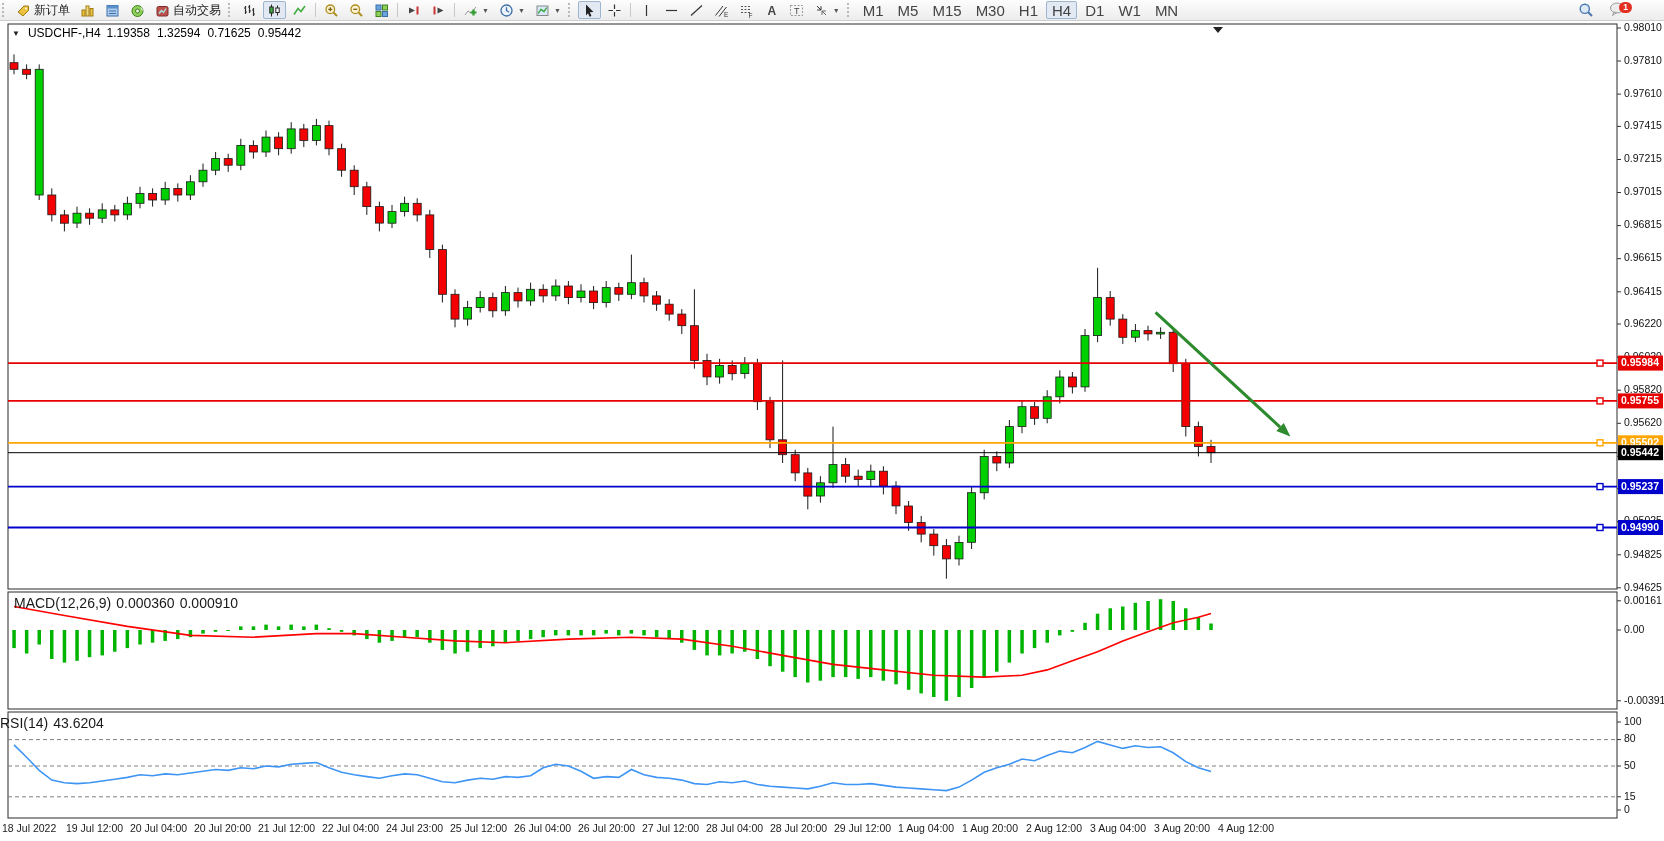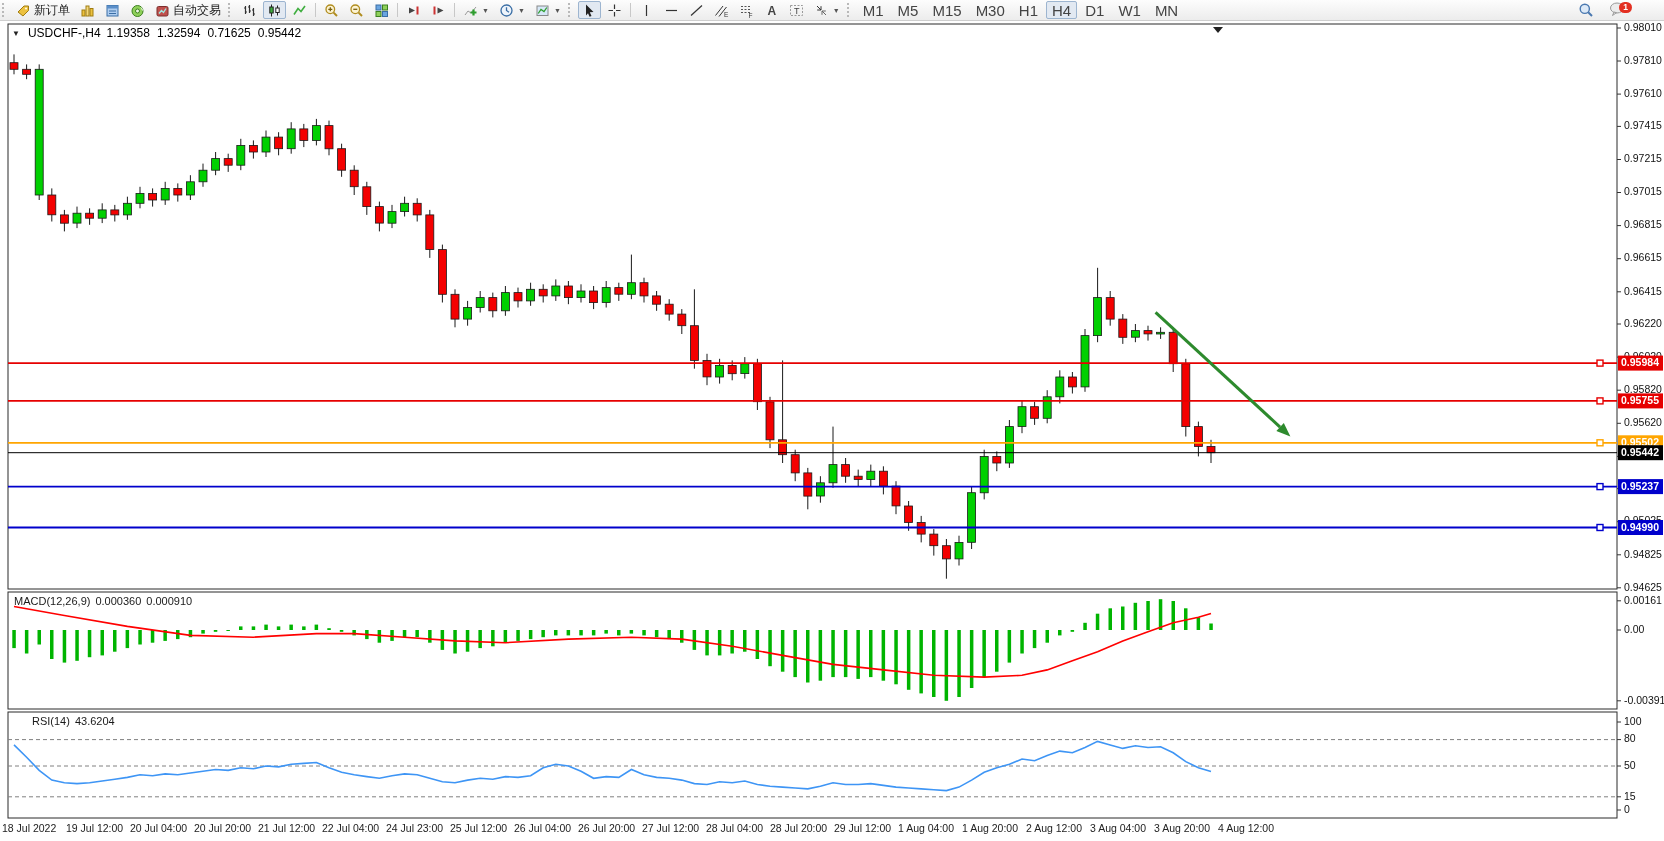--- a/index.html
+++ b/index.html
@@ -17,21 +17,21 @@
   .sep{width:1px;height:14px;background:#c8c8c8;margin:0 3px;}
   .grip{width:5px;height:14px;margin:0 2px;border-left:2px dotted #b9b9b9;}
   .tf{font-size:15px;color:#444;padding:0 5px;}
   .tb-right{position:absolute;right:38px;top:0;height:20px;display:flex;align-items:center;}
   .badge{position:absolute;top:1px;right:-6px;min-width:11px;height:11px;border-radius:6px;
     background:#e33022;color:#fff;font-size:8.5px;font-weight:bold;text-align:center;line-height:11px;padding:0 1px;}
   .chatwrap{position:relative;margin-left:10px;}
   
   #chart{position:absolute;left:0;top:20px;width:1664px;height:821px;background:#fff;}
   #chart svg{position:absolute;left:0;top:0;}
-  .pane-label{position:absolute;font-size:11px;color:#1a1a1a;z-index:10;letter-spacing:0;}
+  .pane-label{position:absolute;font-size:14px;color:#1a1a1a;z-index:10;letter-spacing:0;}
   .pane-label span{margin-right:5px;}
   #title{position:absolute;left:12px;top:6px;font-size:12px;color:#000;z-index:10;display:flex;align-items:center;gap:6px;}
   #title .tri{font-size:8px;color:#222;margin-right:2px;}
   #title .ohlc{display:flex;gap:7px;}
 </style>
 </head>
 <body>
 
 <div class="toolbar">
   <span class="grip"></span>
@@ -683,16 +683,16 @@
       <span>1.19358</span>
       <span>1.32594</span>
       <span>0.71625</span>
       <span>0.95442</span>
     </span>
   </div>
 
   <div class="pane-label" style="left:14px;top:575px;">
     <span>MACD(12,26,9)</span><span>0.000360</span><span>0.000910</span>
   </div>
-  <div class="pane-label" style="left:32px;top:695px;">
+  <div class="pane-label" style="left:0;top:695px;">
     <span>RSI(14)</span><span>43.6204</span>
   </div>
 </div>
 
 </body></html>

